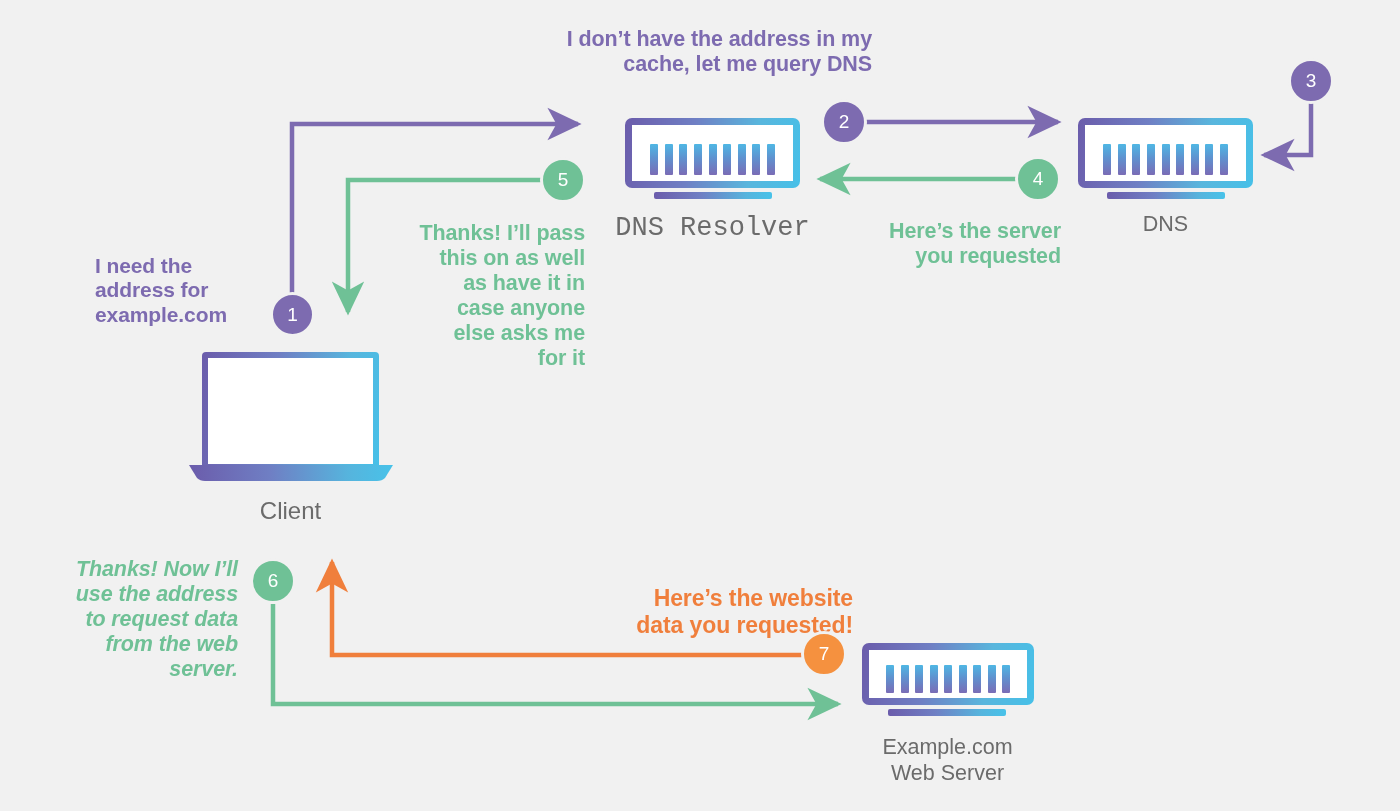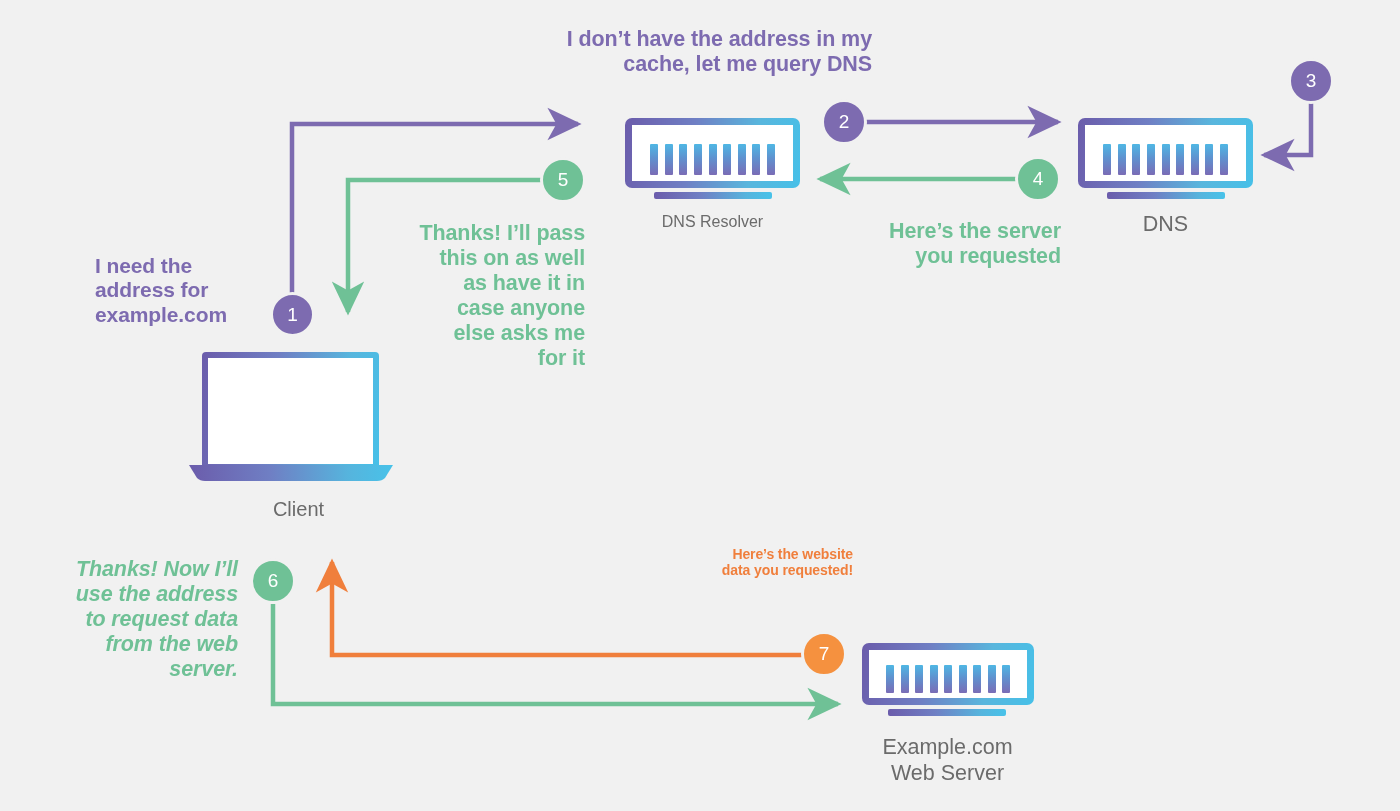--- a/index.html
+++ b/index.html
@@ -153,21 +153,21 @@
 case anyone
 else asks me
 for it</div>
 
   <div class="msg green" style="left:52px; top:557px; width:186px; text-align:right; font-size:21.5px;font-style:italic;">Thanks! Now I’ll
 use the address
 to request data
 from the web
 server.</div>
 
-  <div class="msg orange" style="left:615px; top:546px; width:238px; text-align:right; font-size:14px;">Here’s the website
+  <div class="msg orange" style="left:615px; top:585px; width:238px; text-align:right; font-size:23px;">Here’s the website
 data you requested!</div>
 
   <div class="circle purple" style="left:270px; top:292px; width:45px; height:45px; font-size:19px;">1</div>
 
   <div class="circle purple" style="left:821px; top:99px; width:46px; height:46px; font-size:19px;">2</div>
 
   <div class="circle purple" style="left:1288px; top:58px; width:46px; height:46px; font-size:19px;">3</div>
 
   <div class="circle green" style="left:1015px; top:156px; width:46px; height:46px; font-size:19px;">4</div>
 
@@ -186,21 +186,21 @@
         <i style="width:8px;"></i>
           <i style="width:8px;"></i>
           <i style="width:8px;"></i>
         <i style="width:8px;"></i>
           <i style="width:8px;"></i>
           <i style="width:8px;"></i>
       </div>
     </div>
     <div class="base" style="left:29px; top:74px; width:118px; height:7px;"></div>
   </div>
-  <div class="node-label" style="left:600px; top:212px; width:225px; font-size:16px;">DNS Resolver</div>
+  <div class="node-label" style="left:600px; top:212px; width:225px; font-size:27px;font-family:Liberation Mono, monospace;">DNS Resolver</div>
 
   <div class="server" style="left:1078px; top:118px; width:175px; height:80px;">
     <div class="box" style="width:175px; height:70px;">
       <div class="bars" style="left:18px; right:18px; top:19px; height:31px;">
         <i style="width:8px;"></i>
           <i style="width:8px;"></i>
           <i style="width:8px;"></i>
         <i style="width:8px;"></i>
           <i style="width:8px;"></i>
           <i style="width:8px;"></i>
@@ -239,15 +239,15 @@
         <linearGradient id="lapBase" x1="0" y1="0" x2="1" y2="0">
           <stop offset="0%" stop-color="#6b5cab"></stop>
           <stop offset="40%" stop-color="#6f7fc4"></stop>
           <stop offset="78%" stop-color="#56b4dd"></stop>
           <stop offset="100%" stop-color="#48c2e9"></stop>
         </linearGradient>
       </defs>
       <path d="M1,113 L205,113 L197,126 Q194,129 189,129 L17,129 Q12,129 9,126 Z" fill="url(#lapBase)"></path>
     </svg>
   </div>
-  <div class="node-label" style="left:186px; top:497px; width:225px; font-size:20px;">Client</div>
+  <div class="node-label" style="left:178px; top:497px; width:225px; font-size:24px;">Client</div>
 
 </div>
 
 </body></html>

